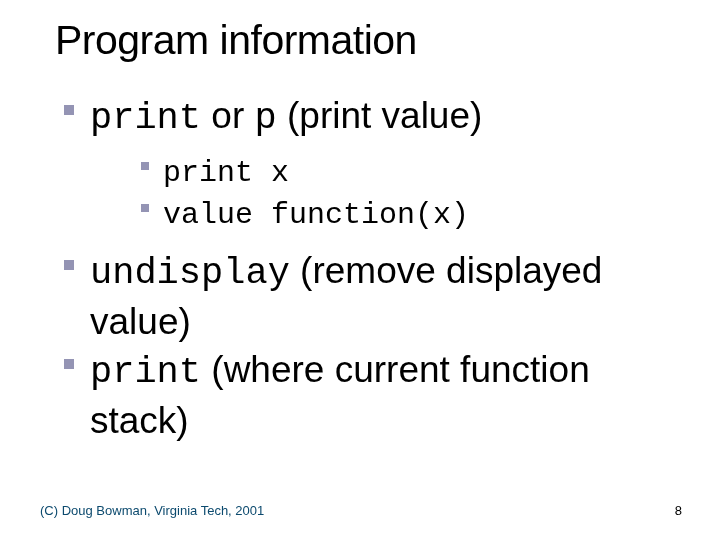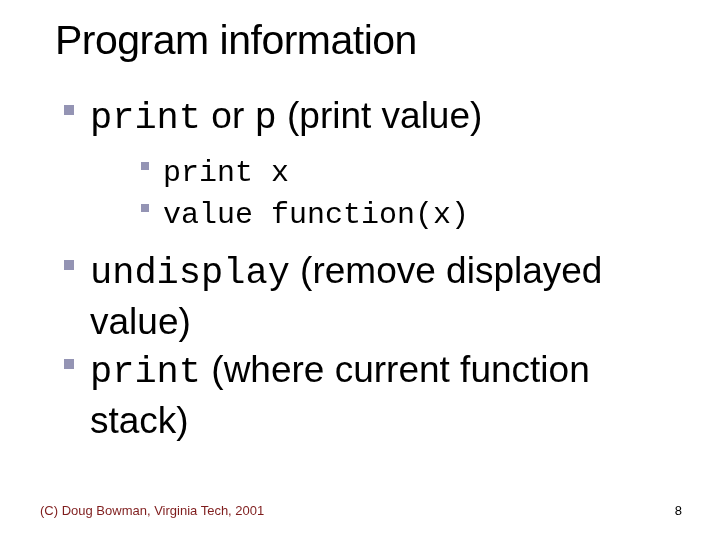--- a/index.html
+++ b/index.html
@@ -60,21 +60,21 @@
     font-family: "Courier New", Courier, monospace;
   }
   .group2 {
     margin-top: 12px;
   }
   .footer {
     position: absolute;
     bottom: 22px;
     left: 40px;
     font-size: 13px;
-    color: #7f1d1d;
+    color: #0c4a6e;
   }
   .pagenum {
     position: absolute;
     bottom: 22px;
     right: 38px;
     font-size: 13px;
     color: #000;
   }
 </style>
 </head>

